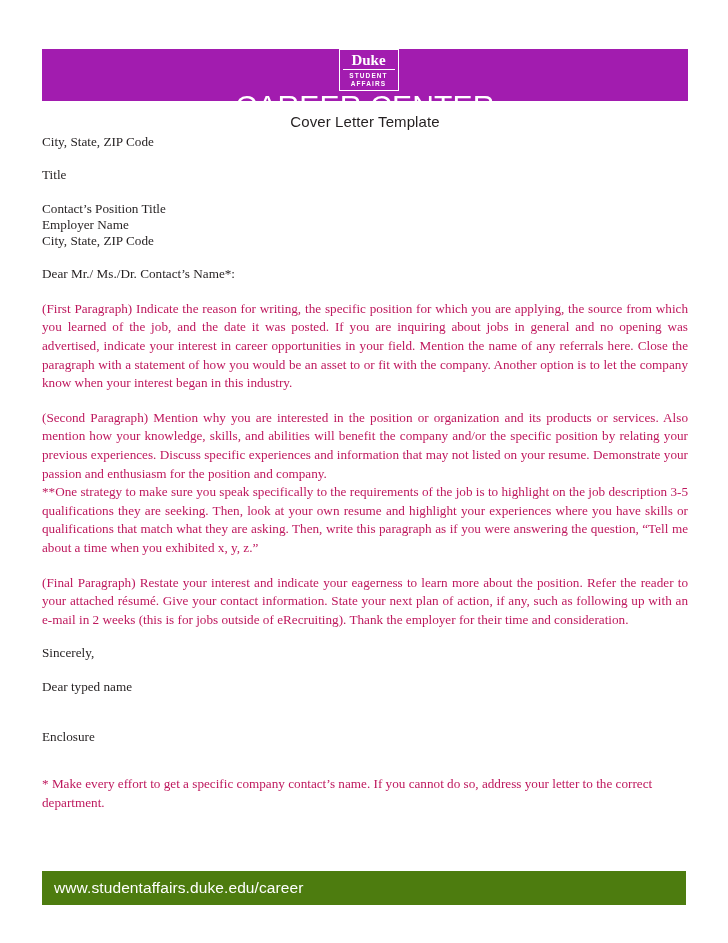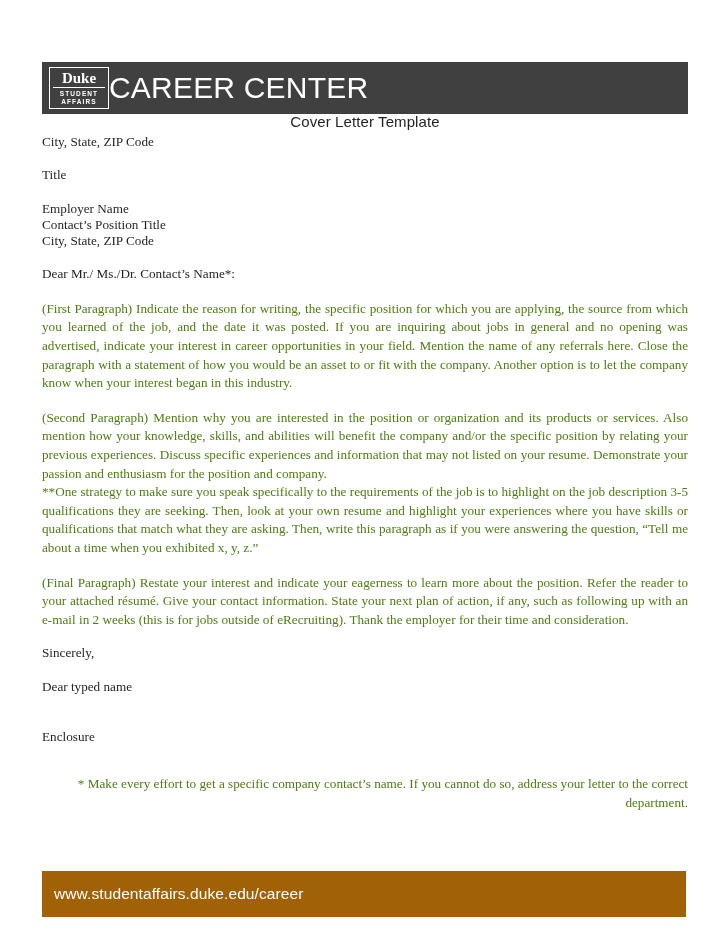--- a/index.html
+++ b/index.html
@@ -20,26 +20,27 @@
     position: absolute;
     left: 0; top: 0;
     width: 728px;
     height: 943px;
   }
 
   
   .header-banner {
     position: absolute;
     left: 42px;
-    top: 62px;
+    top: 49px;
     width: 646px;
     height: 52px;
-    background: #404040;
+    background: #a21caf;
     display: flex;
     align-items: center;
+    flex-direction: column;
   }
   .duke-logo {
     width: 60px;
     height: 42px;
     margin-left: 7px;
     border: 1.5px solid #ffffff;
     box-sizing: border-box;
     display: flex;
     flex-direction: column;
     align-items: stretch;
@@ -106,33 +107,33 @@
 
   .gap-sm { height: 16px; }
   .gap-md { height: 17px; }
   .gap-lg { height: 30px; }
   .gap-xl { height: 34px; }
 
   .para {
     font-size: 13.2px;
     line-height: 18.6px;
     text-align: justify;
-    color: #4d7c0f;
+    color: #be185d;
     margin: 0;
   }
-  .para.nojust { text-align: right; }
+  .para.nojust { text-align: left; }
 
   
   .footer-bar {
     position: absolute;
     left: 42px;
     top: 871px;
     width: 644px;
-    height: 46px;
-    background: #a16207;
+    height: 34px;
+    background: #4d7c0f;
     display: flex;
     align-items: center;
   }
   .footer-text {
     font-family: "Liberation Sans", "DejaVu Sans", sans-serif;
     font-size: 15.5px;
     line-height: 18px;
     color: #ffffff;
     margin-left: 12px;
     letter-spacing: 0.1px;
@@ -165,22 +166,22 @@
 
     <div class="gap-md"></div>
 
     <div class="blk">
       <span class="ln">Title</span>
     </div>
 
     <div class="gap-md"></div>
 
     <div class="blk">
+      <span class="ln">Contact’s Position Title</span>
       <span class="ln">Employer Name</span>
-      <span class="ln">Contact’s Position Title</span>
       <span class="ln">City, State, ZIP Code</span>
     </div>
 
     <div class="gap-md"></div>
 
     <div class="blk">
       <span class="ln">Dear Mr./ Ms./Dr. Contact’s Name*:</span>
     </div>
 
     <div class="gap-md"></div>

